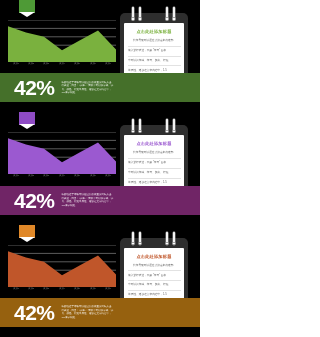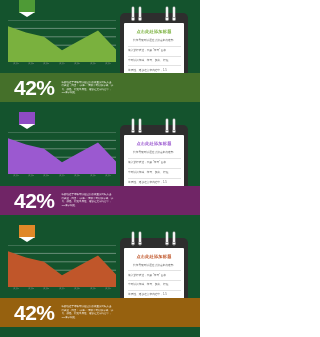--- a/index.html
+++ b/index.html
@@ -5,21 +5,21 @@
   html,body{margin:0;padding:0;}
   body{
     width:200px;height:337px;
     background:#ffffff;
     font-family:"Liberation Sans","DejaVu Sans",sans-serif;
     overflow:hidden;
   }
   .slide{
     position:relative;
     width:200px;height:112.33px;
-    background:#14532d;
+    background:#000000;
     overflow:hidden;
   }
   
   .ribbon{
     position:absolute;left:19px;top:0;
     width:16px;height:17px;
   }
   .ribbon .body{
     position:absolute;left:0;top:0;width:16px;height:13px;
   }

